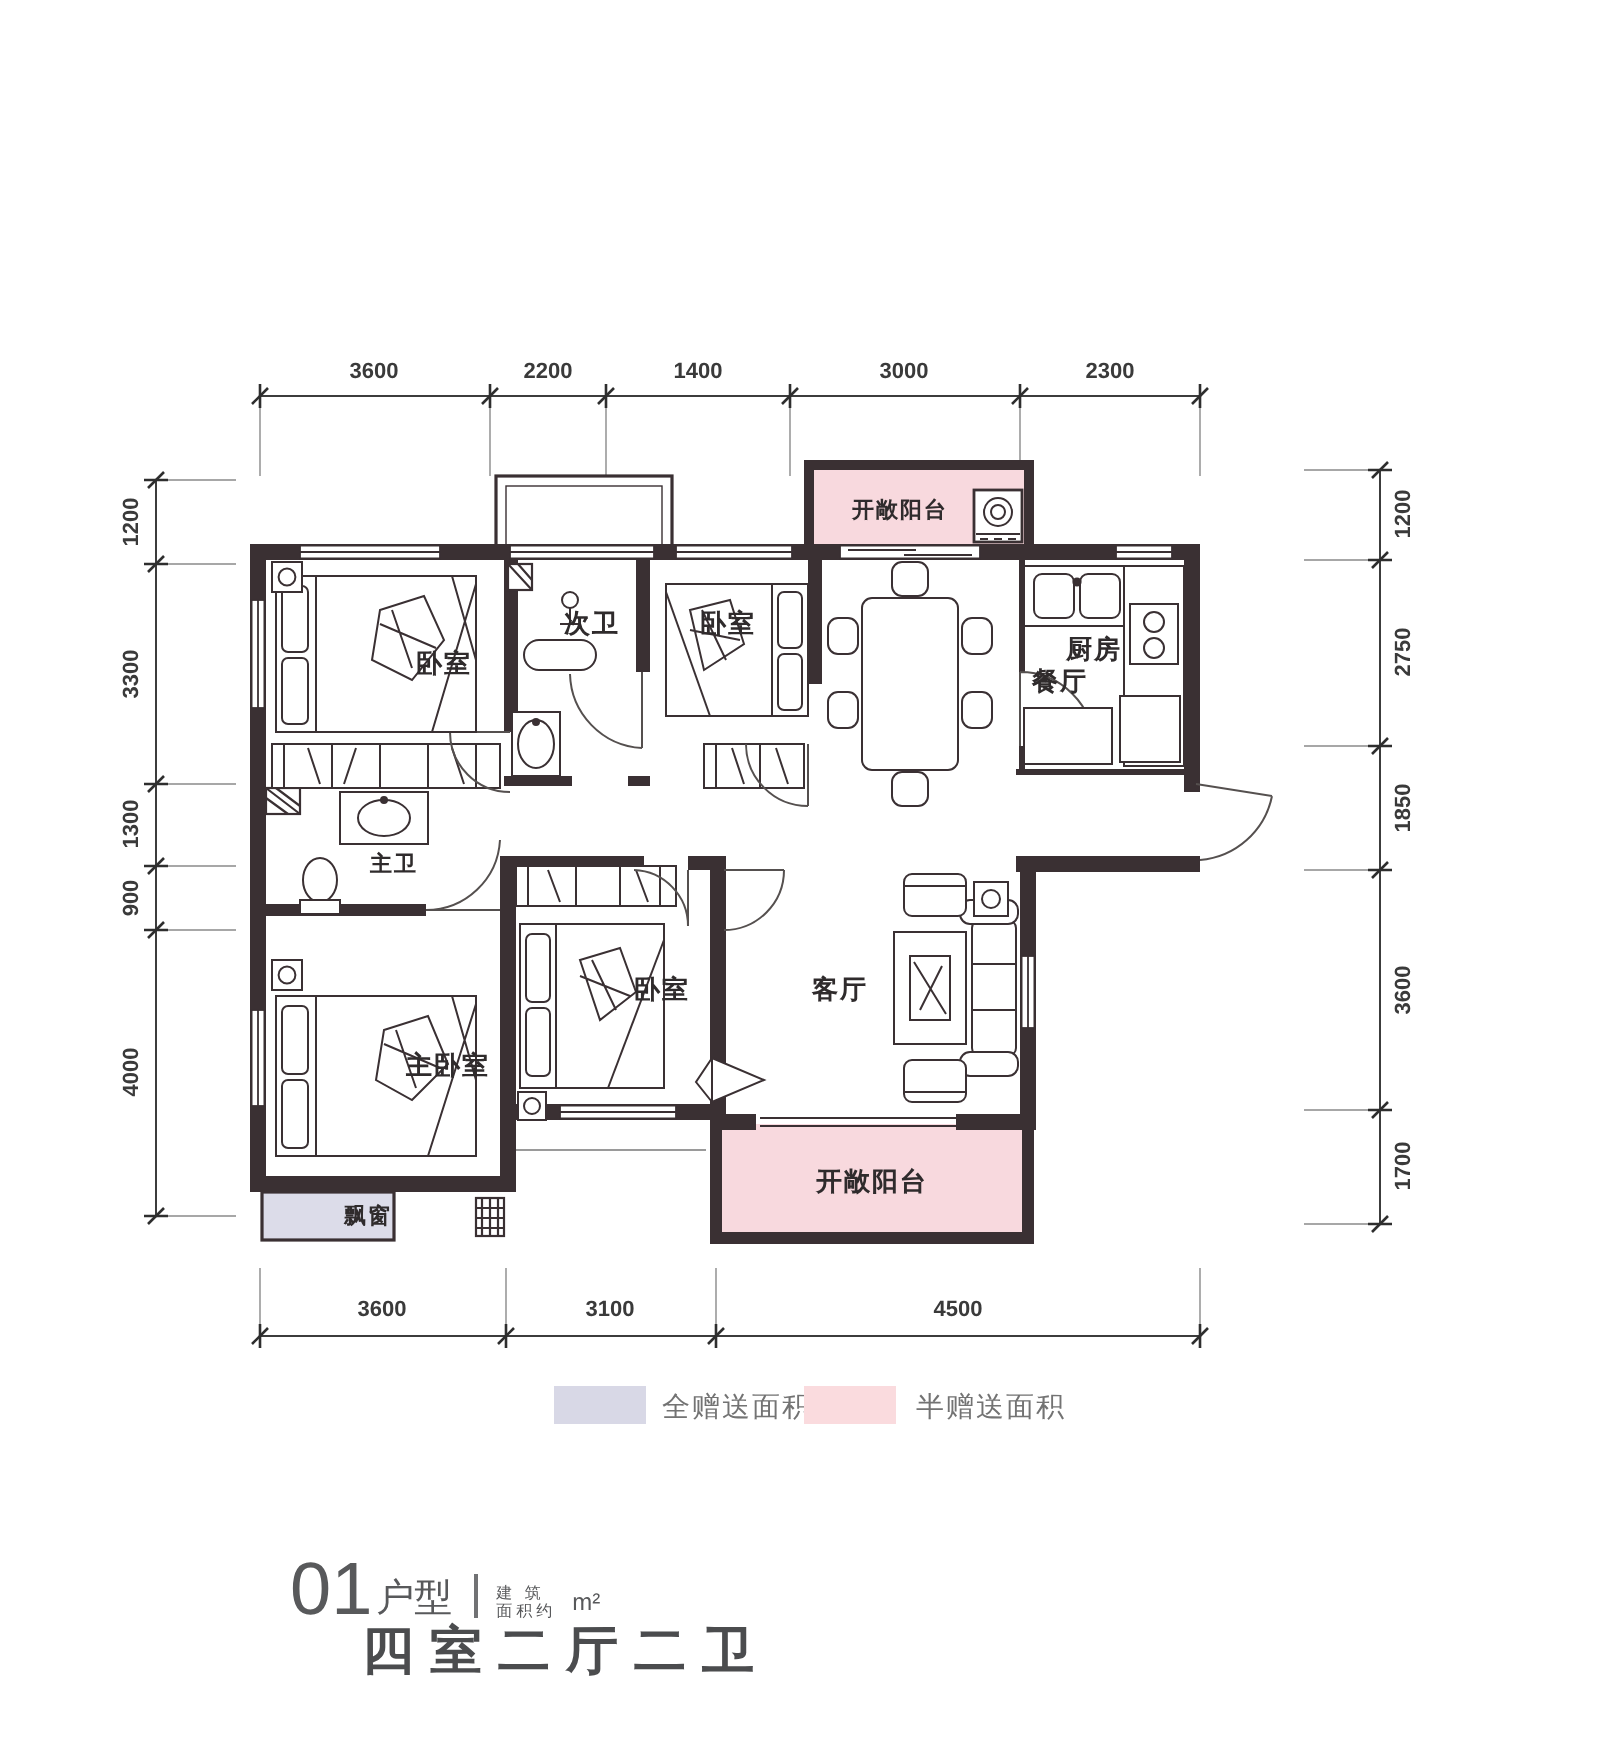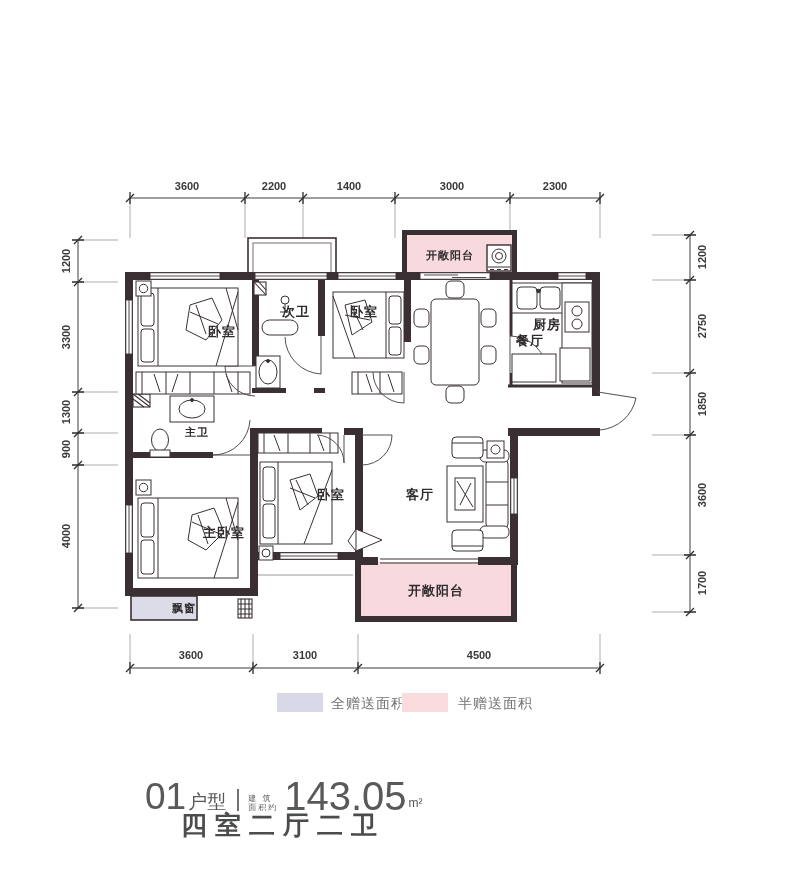--- a/index.html
+++ b/index.html
@@ -312,18 +312,17 @@
   <div class="legend-label" style="left:458px;top:695px;">半赠送面积</div>
 
   <div id="title-row">
     <span id="unit-no">01</span>
     <span id="unit-type">户型</span>
     <span id="title-divider"></span>
     <span id="area-prefix">
       <span>建 筑</span>
       <span>面积约</span>
     </span>
-    <span id="area-value">143.05</span>
     <span id="area-unit">m²</span>
   </div>
   <div id="subtitle">四室二厅二卫</div>
 
 </div>
 
 </body></html>

